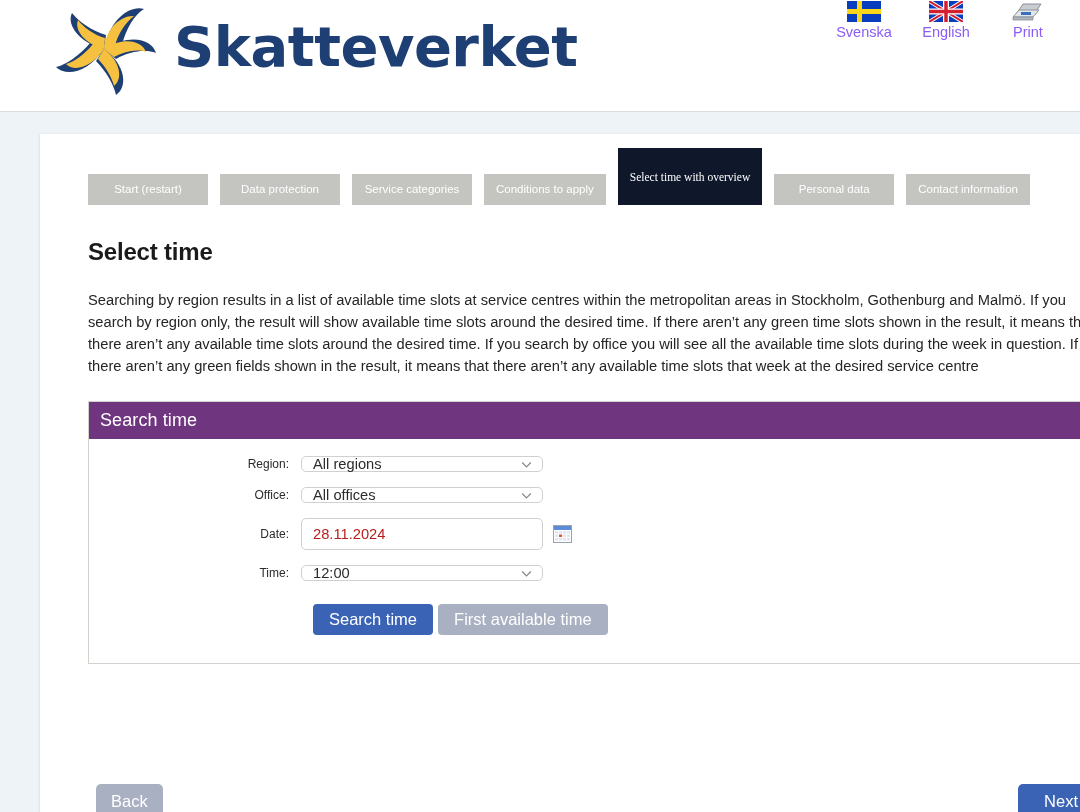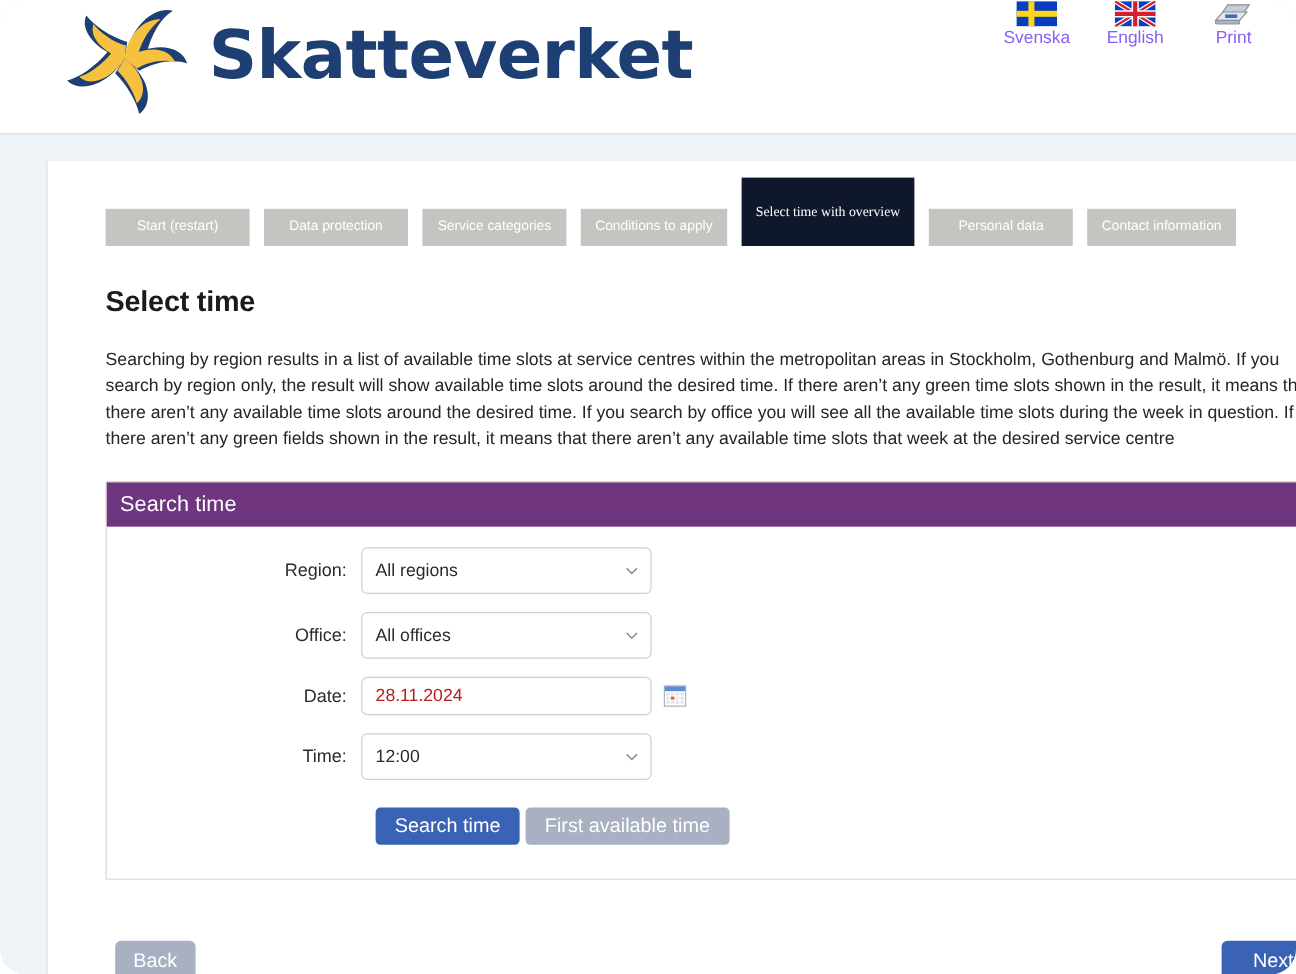--- a/index.html
+++ b/index.html
@@ -8,21 +8,20 @@
     width: 1080px; height: 812px;
     overflow: hidden;
     background: #ffffff;
     font-family: "Liberation Sans", sans-serif;
   }
   #app {
     position: relative;
     width: 1080px; height: 812px;
     background: #eef3f7;
     overflow: hidden;
-    border-radius: 21px;
   }
 
   
   .header {
     position: relative;
     height: 112px;
     background: #ffffff;
     border-bottom: 1px solid #d8dde1;
   }
   .logo-wrap {
@@ -166,26 +165,26 @@
 
   .form-row {
     display: flex;
     align-items: center;
     margin-bottom: 15px;
   }
   .form-label {
     width: 212px;
     text-align: right;
     padding-right: 12px;
-    font-size: 15px;
+    font-size: 12px;
     color: #2b2b2b;
   }
   .field-select {
     width: 242px;
-    height: 39px;
+    height: 16px;
     border: 1px solid #d0d0d0;
     border-radius: 5px;
     background: #ffffff;
     display: flex;
     align-items: center;
     padding: 0 9px 0 11px;
     font-size: 14.7px;
     color: #2b2b2b;
     cursor: pointer;
     justify-content: space-between;

